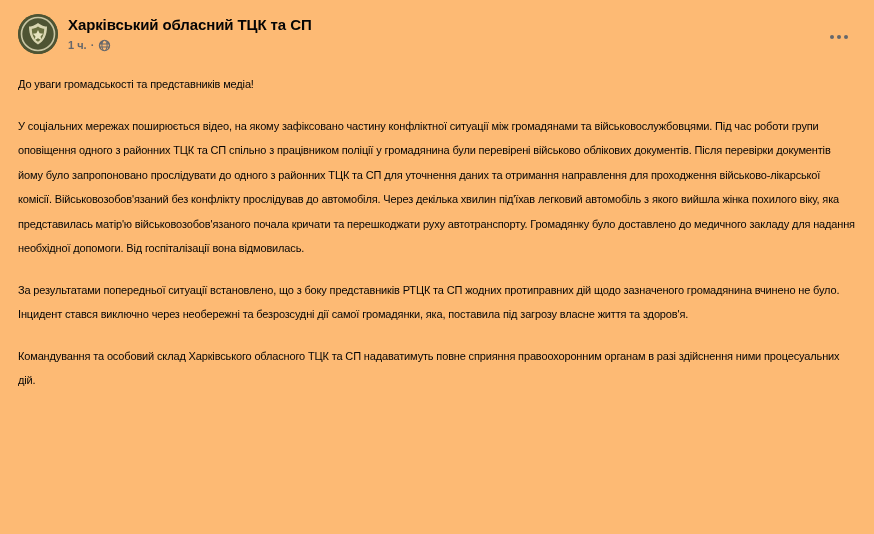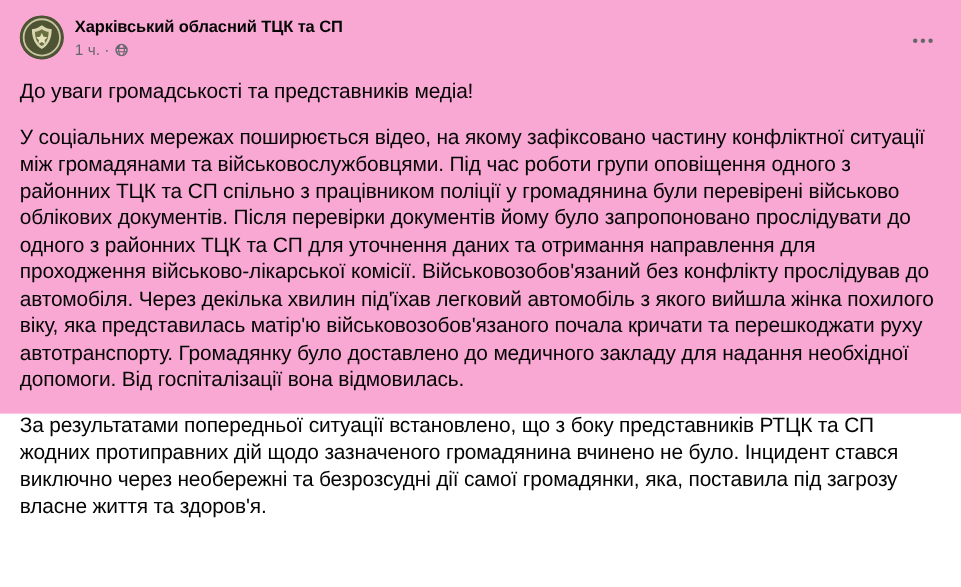--- a/index.html
+++ b/index.html
@@ -9,22 +9,22 @@
   body {
     width: 874px;
     height: 534px;
     background: #ffffff;
     font-family: "Liberation Sans", sans-serif;
     color: #050505;
     overflow: hidden;
   }
   .post {
     width: 874px;
-    height: 376px;
-    background: #f9a8d4;
+    height: 534px;
+    background: #fdba74;
     box-sizing: border-box;
     padding: 14px 18px 0 18px;
     position: relative;
   }
   .post-header {
     display: flex;
     align-items: flex-start;
     height: 46px;
     position: relative;
   }
@@ -53,22 +53,23 @@
     font-weight: bold;
     color: #050505;
     line-height: 19px;
     letter-spacing: -0.1px;
   }
   .meta-row {
     display: flex;
     align-items: center;
     margin-top: 3px;
     color: #65676b;
-    font-size: 14px;
+    font-size: 11px;
     line-height: 16px;
+    font-weight: bold;
   }
   .meta-sep {
     margin: 0 4px;
   }
   .globe-icon svg { display: block; }
   .menu-dots {
     position: absolute;
     right: 0;
     top: 6px;
     width: 34px;
@@ -82,21 +83,21 @@
   .menu-dots .dot {
     width: 4px;
     height: 4px;
     border-radius: 50%;
     background: #65676b;
     margin: 0 1.5px;
     display: inline-block;
   }
   .post-body {
     margin-top: 12px;
-    font-size: 19px;
+    font-size: 11px;
     line-height: 24.5px;
     color: #050505;
     letter-spacing: -0.15px;
   }
   .post-body p {
     margin: 0 0 17px 0;
   }
   .post-body p:last-child {
     margin-bottom: 0;
   }
@@ -139,15 +140,16 @@
       <span class="dot"></span>
       <span class="dot"></span>
     </div>
 
   </div>
 
   <div class="post-body">
     <p class="para-lead">До уваги громадськості та представників медіа!</p>
     <p>У соціальних мережах поширюється відео, на якому зафіксовано частину конфліктної ситуації між громадянами та військовослужбовцями. Під час роботи групи оповіщення одного з районних ТЦК та СП спільно з працівником поліції у громадянина були перевірені військово облікових документів. Після перевірки документів йому було запропоновано прослідувати до одного з районних ТЦК та СП для уточнення даних та отримання направлення для проходження військово-лікарської комісії. Військовозобов'язаний без конфлікту прослідував до автомобіля. Через декілька хвилин під'їхав легковий автомобіль з якого вийшла жінка похилого віку, яка представилась матір'ю військовозобов'язаного почала кричати та перешкоджати руху автотранспорту. Громадянку було доставлено до медичного закладу для надання необхідної допомоги. Від госпіталізації вона відмовилась.</p>
     <p>За результатами попередньої ситуації встановлено, що з боку представників РТЦК та СП жодних протиправних дій щодо зазначеного громадянина вчинено не було. Інцидент стався виключно через необережні та безрозсудні дії самої громадянки, яка, поставила під загрозу власне життя та здоров'я.</p>
+    <p>Командування та особовий склад Харківського обласного ТЦК та СП надаватимуть повне сприяння правоохоронним органам в разі здійснення ними процесуальних дій.</p>
   </div>
 
 </div>
 
 </body></html>

